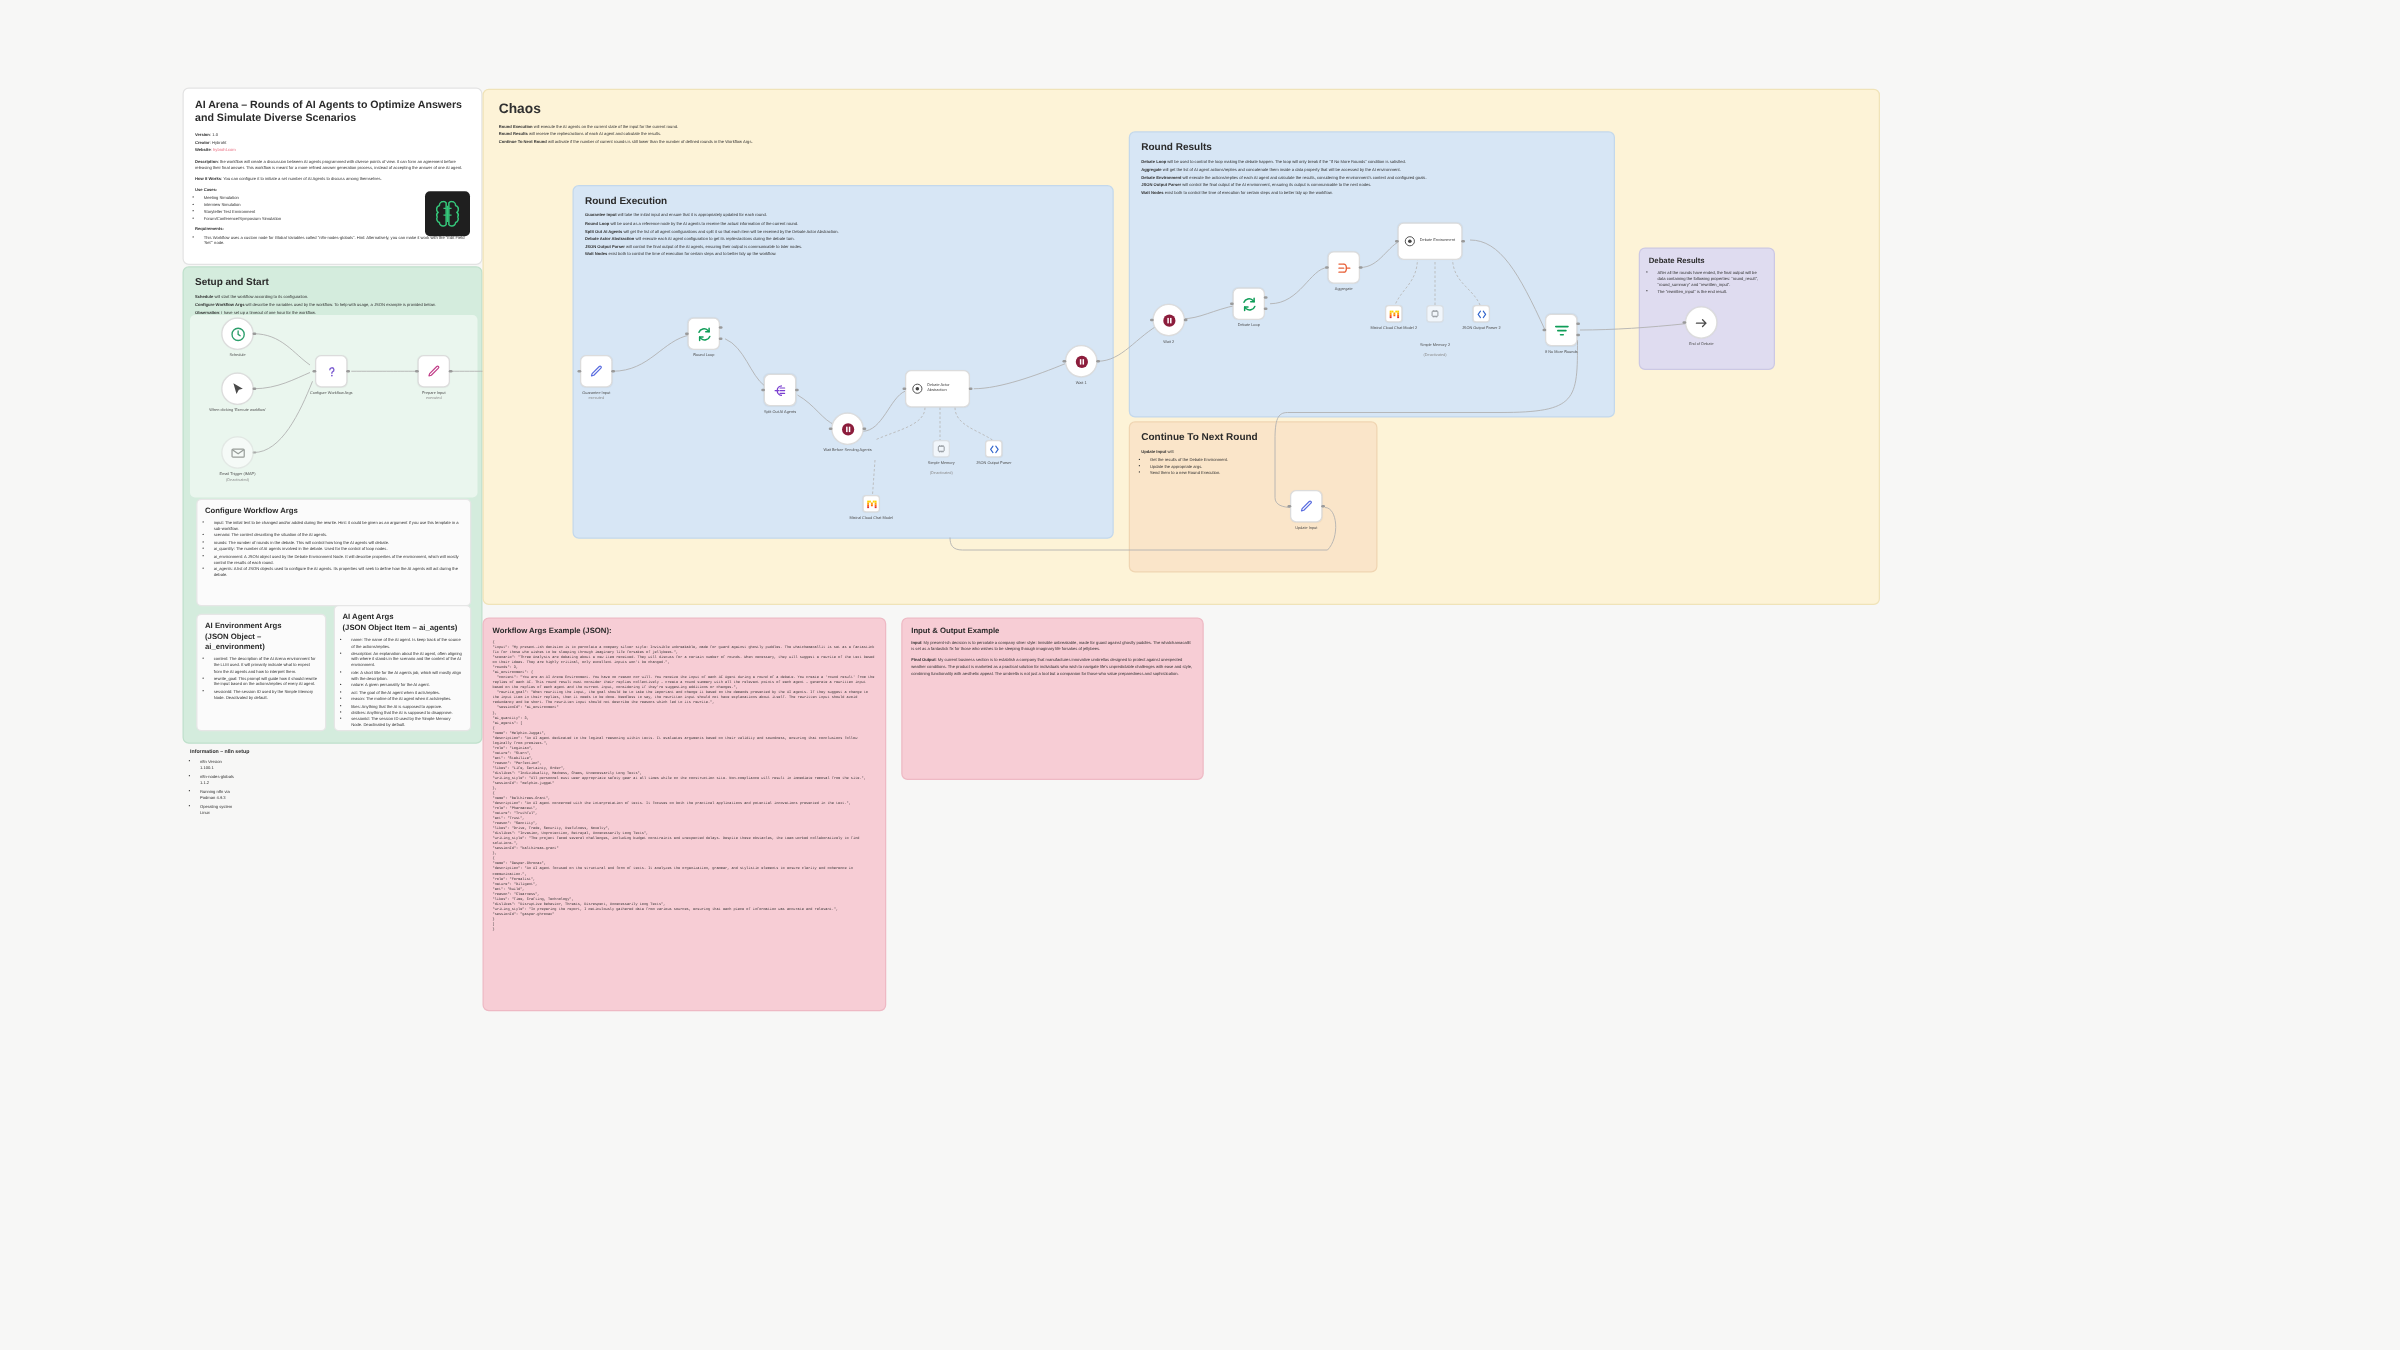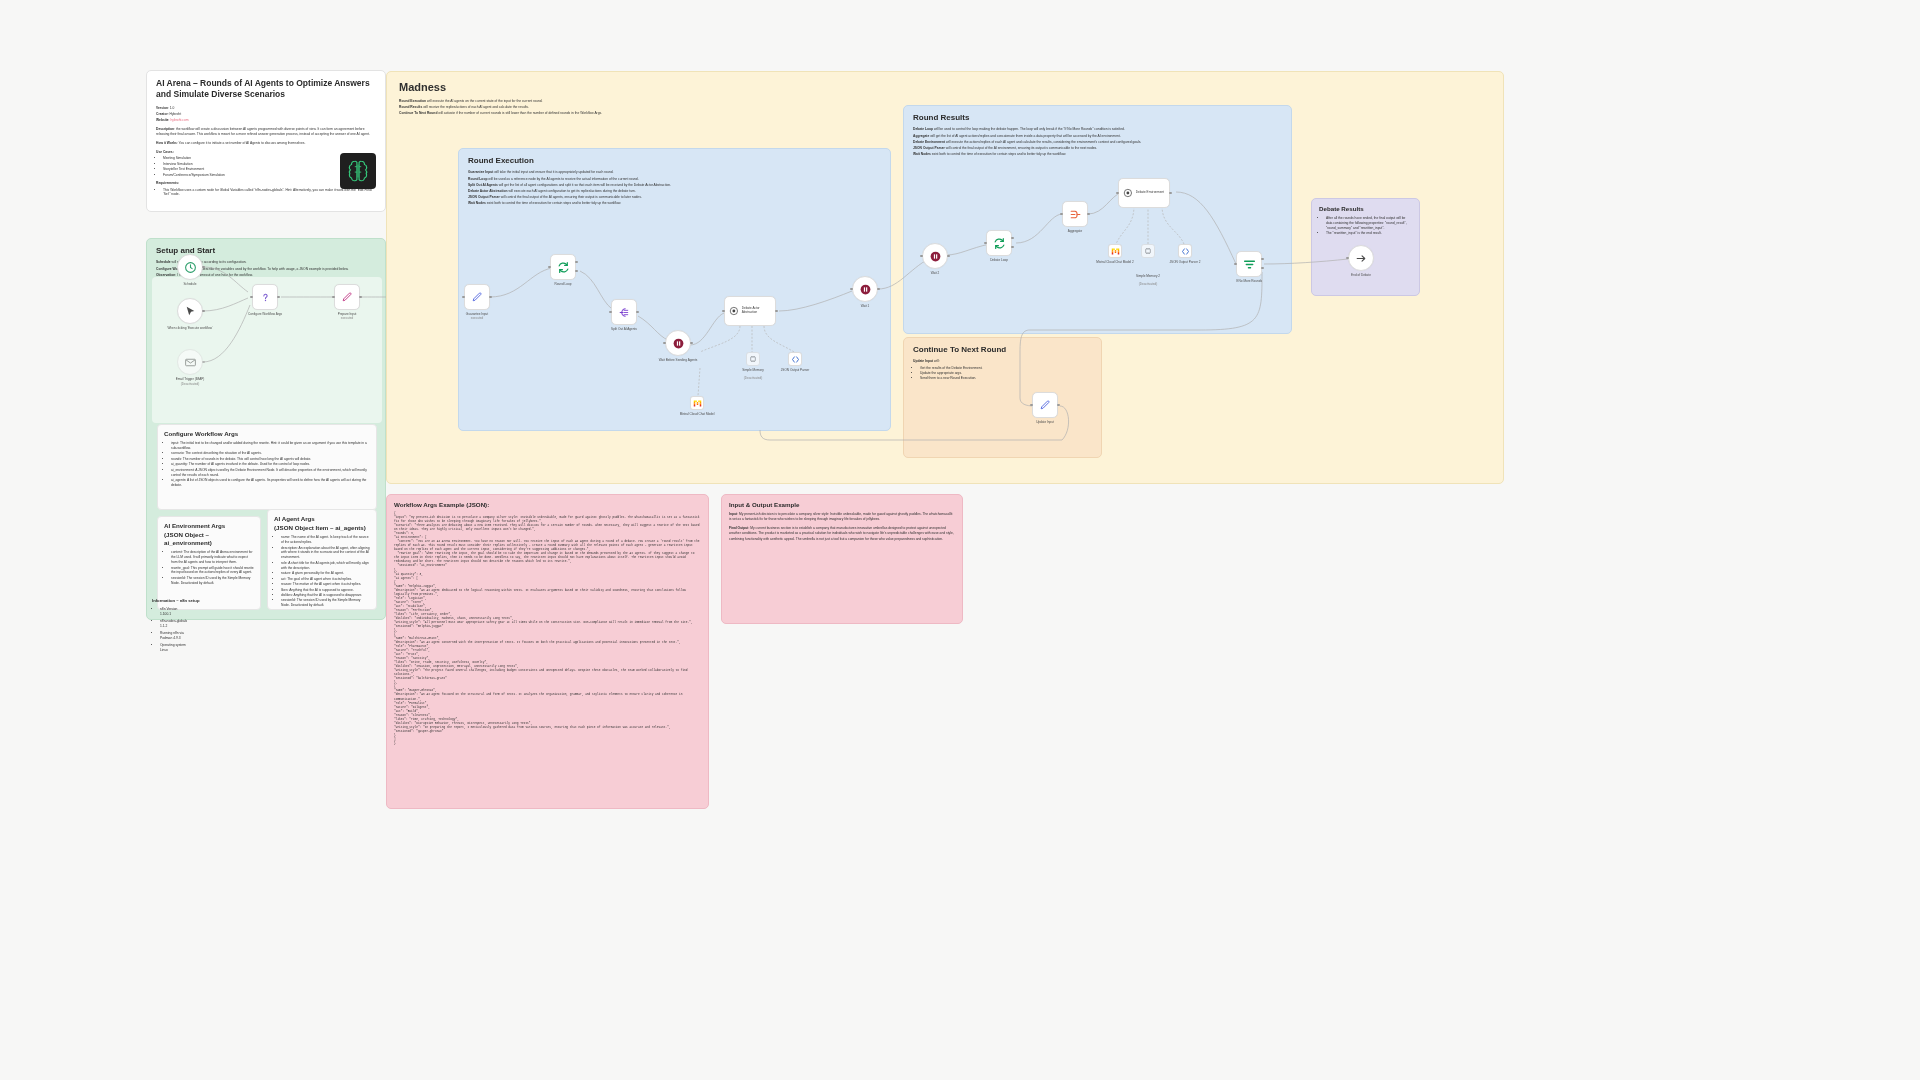--- a/index.html
+++ b/index.html
@@ -103,21 +103,21 @@
     </div>
     <div class="brain-img" style="position:absolute; right:9px; top:82px;">
       <svg viewBox="0 0 24 24" width="26" height="26">
         <path d="M9 3a3 3 0 0 0-3 3 2.6 2.6 0 0 0-2 2.5A2.7 2.7 0 0 0 5 11a2.8 2.8 0 0 0-.6 3.4A2.9 2.9 0 0 0 6 18.5 2.7 2.7 0 0 0 9 21a2.4 2.4 0 0 0 2-1V4a2.3 2.3 0 0 0-2-1z" fill="none" stroke="#35c77a" stroke-width="1.1"></path>
         <path d="M15 3a3 3 0 0 1 3 3 2.6 2.6 0 0 1 2 2.5A2.7 2.7 0 0 1 19 11a2.8 2.8 0 0 1 .6 3.4A2.9 2.9 0 0 1 18 18.5 2.7 2.7 0 0 1 15 21a2.4 2.4 0 0 1-2-1V4a2.3 2.3 0 0 1 2-1z" fill="none" stroke="#35c77a" stroke-width="1.1"></path>
         <path d="M12 6v12M9 8h2M13 8h2M9 13h2M13 13h2" stroke="#35c77a" stroke-width="0.8" fill="none"></path>
       </svg>
     </div>
   </div>
 
-  <div class="sticky sticky-green" style="left:146px; top:213px; width:240px; height:382px;margin-top:25px;">
+  <div class="sticky sticky-green" style="left:146px; top:213px; width:240px; height:382px;">
     <div class="pad">
       <h2 class="note-title">Setup and Start</h2>
       <p class="kv"><b>Schedule</b><span> will start the workflow according to its configuration.</span></p>
       <p class="kv"><b>Configure Workflow Args</b><span> will describe the variables used by the workflow. To help with usage, a JSON example is provided below.</span></p>
       <p class="kv"><b>Observation</b><span>: I have set up a timeout of one hour for the workflow.</span></p>
     </div>
 
     <div style="position:absolute; left:5px; top:38px; width:230px; height:146px; background:#eaf6ee; border-radius:4px;"></div>
 
     <div class="inner-box" style="position:absolute; left:10px; top:185px; width:220px; height:86px;">
@@ -235,21 +235,21 @@
     <ul class="bul" style="padding-left:8px;">
       <li><span>n8n Version</span><br><span>1.100.1</span></li>
       <li style="margin-top:2px;"><span>n8n-nodes-globals</span><br><span>1.1.2</span></li>
       <li style="margin-top:2px;"><span>Running n8n via</span><br><span>Podman 4.9.3</span></li>
       <li style="margin-top:2px;"><span>Operating system</span><br><span>Linux</span></li>
     </ul>
   </div>
 
   <div class="sticky sticky-yellow" style="left:386px; top:71px; width:1118px; height:413px;">
     <div style="padding:9px 12px;">
-      <div class="big-title">Madness</div>
+      <div class="big-title">Chaos</div>
       <p class="kv"><b>Round Execution</b><span> will execute the AI agents on the current state of the input for the current round.</span></p>
       <p class="kv"><b>Round Results</b><span> will receive the replies/actions of each AI agent and calculate the results.</span></p>
       <p class="kv"><b>Continue To Next Round</b><span> will activate if the number of current rounds is still lower than the number of defined rounds in the Workflow Args.</span></p>
     </div>
   </div>
 
   <div class="sticky sticky-blue" style="left:458px; top:148px; width:433px; height:283px;">
     <div style="padding:7px 9px;">
       <h2 class="note-title">Round Execution</h2>
       <p class="kv"><b>Guarantee Input</b><span> will take the initial input and ensure that it is appropriately updated for each round.</span></p>

